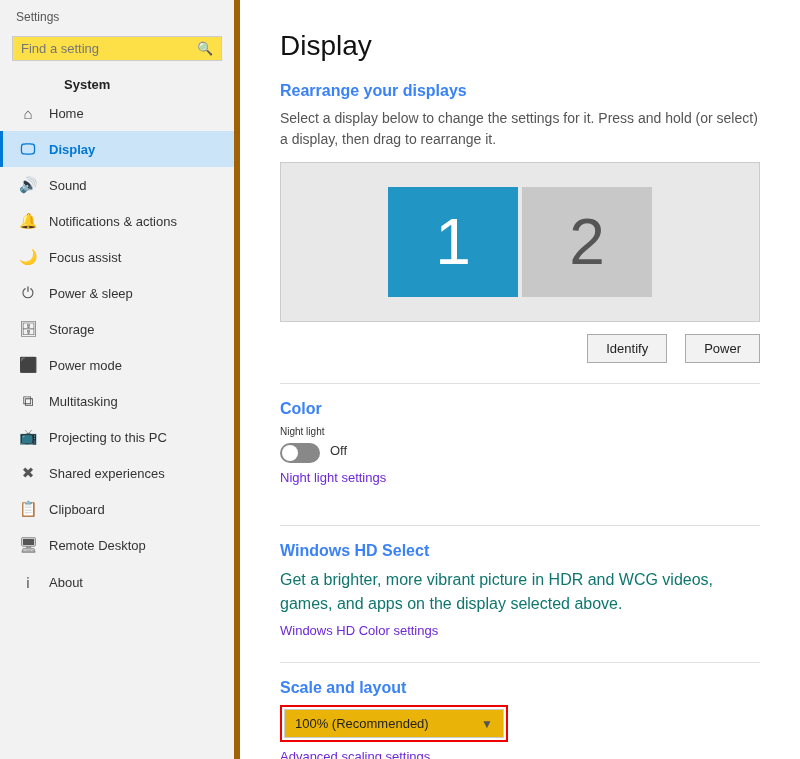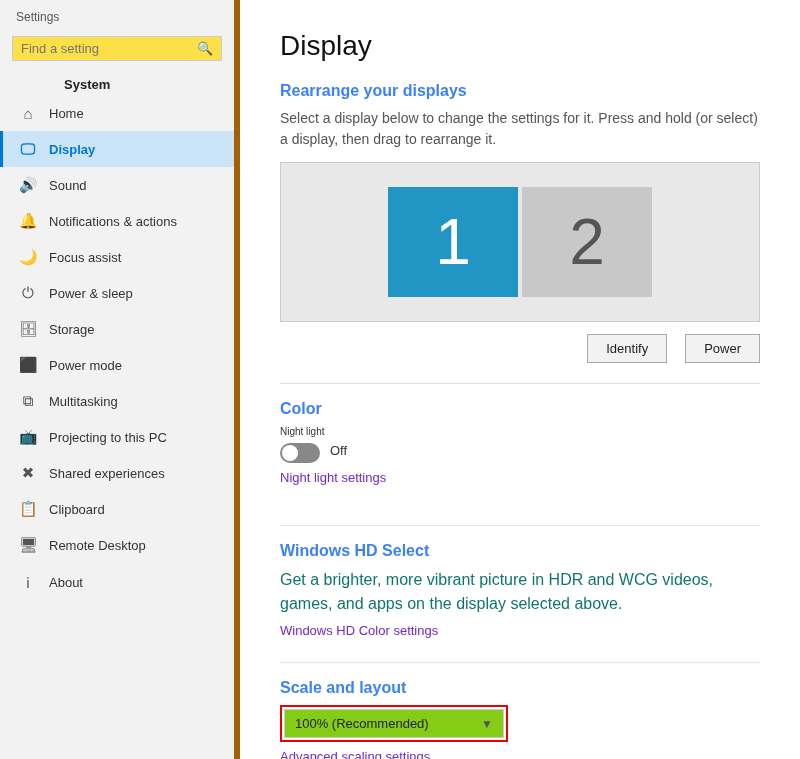--- a/index.html
+++ b/index.html
@@ -205,21 +205,21 @@
       border: 2px solid #e00;
       display: inline-block;
       padding: 2px;
       margin-bottom: 6px;
     }
     .dropdown-select {
       display: flex;
       align-items: center;
       justify-content: space-between;
       border: 1px solid #ccc;
-      background: #84cc16;
+      background: #eab308;
       padding: 6px 10px;
       width: 220px;
       cursor: pointer;
       font-size: 13px;
       color: #222;
     }
     .dropdown-select span.chevron {
       font-size: 12px;
       color: #555;
     }

